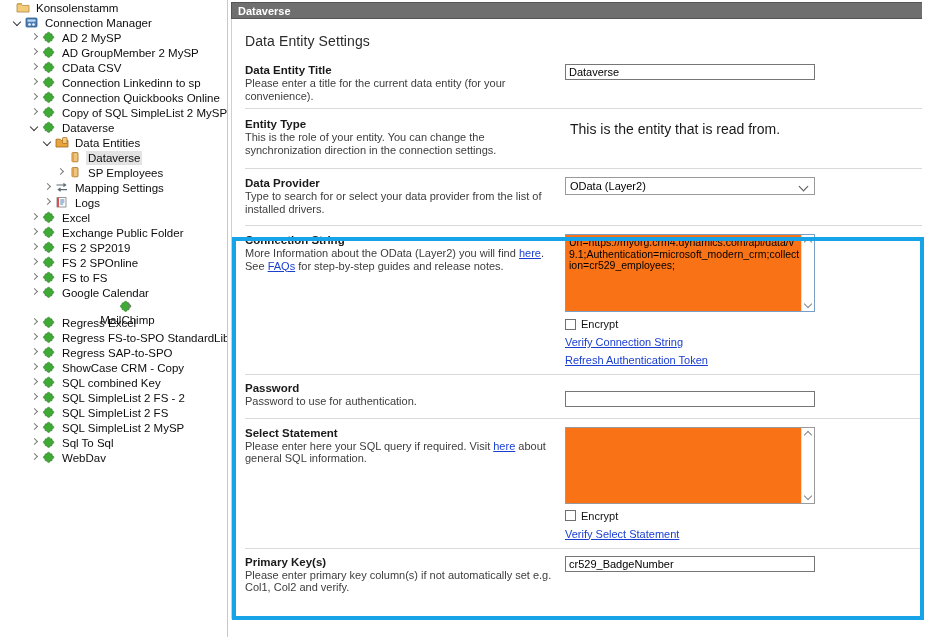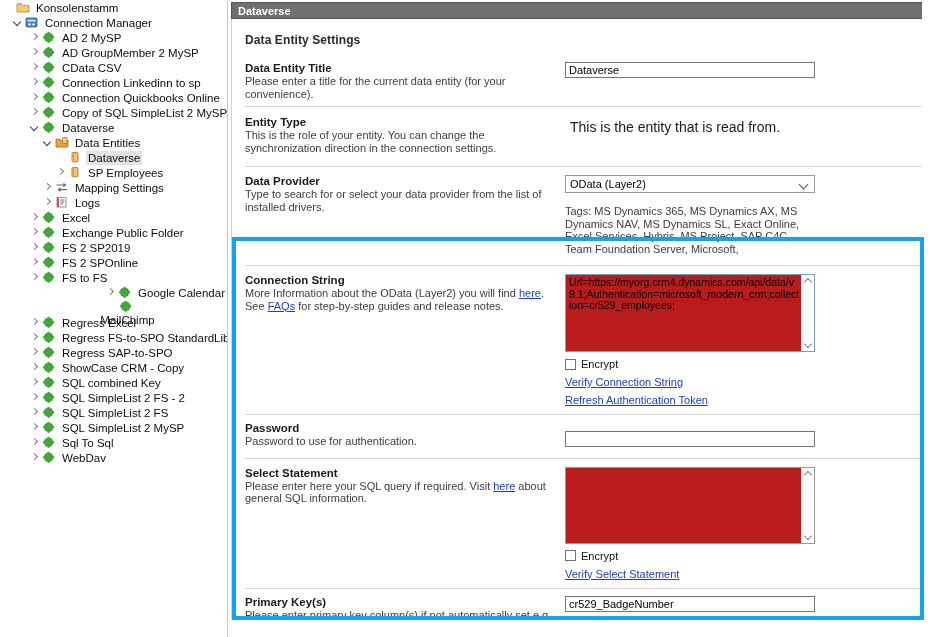--- a/index.html
+++ b/index.html
@@ -112,22 +112,22 @@
     border: 1px solid #d0d0d0;
     border-top: none;
     box-sizing: border-box;
     overflow: hidden;
   }
   #content {
     position: relative;
     padding: 10px 0 0 13px;
   }
   .section-heading {
-    font-size: 12px;
-    font-weight: bold;
+    font-size: 14px;
+    font-weight: normal;
     color: #2b2b2b;
     margin: 4px 0 9px 0;
     letter-spacing: 0.1px;
   }
 
   
   .srow {
     display: flex;
     position: relative;
     padding: 6px 0 6px 0;
@@ -202,21 +202,21 @@
     color: #1a1a1a;
     padding-top: 3px;
     padding-left: 5px;
   }
 
   
   .tabox {
     position: relative;
     width: 250px;
     border: 1px solid #7a9fc6;
-    background: #b91c1c;
+    background: #f97316;
     box-sizing: border-box;
   }
   .tabox.plain {
     border: 1px solid #9a9a9a;
   }
   .tabox .tacontent {
     font-size: 10.5px;
     line-height: 11.5px;
     color: #000;
     padding: 2px 14px 2px 3px;
@@ -471,21 +471,21 @@
       </div>
       <div class="tree-row" style="padding-left: 28px;">
         <span class="twisty collapsed"></span>
         <span class="ticon">
           <svg width="14" height="13" viewBox="0 0 14 13">
             <path d="M6.6 1.2c1 0 1.6.8 1.4 1.6l2 .1.1 2c.9-.2 1.7.4 1.7 1.4s-.8 1.6-1.7 1.4l-.1 2-2 .1c.2.9-.4 1.7-1.4 1.7s-1.6-.8-1.4-1.7l-2-.1-.1-2c-.9.2-1.7-.4-1.7-1.4s.8-1.6 1.7-1.4l.1-2 2-.1C5 2 5.6 1.2 6.6 1.2z" fill="#3faa35" stroke="#2b7d24" stroke-width="0.6"></path>
           </svg>
         </span>
         <span class="tlabel">FS to FS</span>
       </div>
-      <div class="tree-row" style="padding-left: 28px; justify-content: flex-end;">
+      <div class="tree-row" style="padding-left: 28px;">
         <span class="twisty collapsed"></span>
         <span class="ticon">
           <svg width="14" height="13" viewBox="0 0 14 13">
             <path d="M6.6 1.2c1 0 1.6.8 1.4 1.6l2 .1.1 2c.9-.2 1.7.4 1.7 1.4s-.8 1.6-1.7 1.4l-.1 2-2 .1c.2.9-.4 1.7-1.4 1.7s-1.6-.8-1.4-1.7l-2-.1-.1-2c-.9.2-1.7-.4-1.7-1.4s.8-1.6 1.7-1.4l.1-2 2-.1C5 2 5.6 1.2 6.6 1.2z" fill="#3faa35" stroke="#2b7d24" stroke-width="0.6"></path>
           </svg>
         </span>
         <span class="tlabel">Google Calendar</span>
       </div>
       <div class="tree-row" style="padding-left: 28px; flex-direction: column;">
         <span class="twisty collapsed"></span>
@@ -623,21 +623,20 @@
       <div class="srow divider" style="padding-top:8px;padding-bottom:10px;">
         <div class="lcol">
           <div class="ltitle">Data Provider</div>
           <div class="ldesc">Type to search for or select your data provider from the list of installed drivers.</div>
         </div>
         <div class="ccol">
           <div class="selectwrap">
             <span class="seltext">OData (Layer2)</span>
             <span class="chev"></span>
           </div>
-          <div class="tagstext">Tags: MS Dynamics 365, MS Dynamics AX, MS Dynamics NAV, MS Dynamics SL, Exact Online, Excel Services, Hybris, MS Project, SAP C4C, Team Foundation Server, Microsoft,</div>
         </div>
       </div>
 
       <div class="srow divider" style="padding-top:8px;padding-bottom:8px;">
         <div class="lcol">
           <div class="ltitle">Connection String</div>
           <div class="ldesc"><span>More Information about the OData (Layer2) you will find </span><span class="inline-lnk">here</span><span>. See </span><span class="inline-lnk">FAQs</span><span> for step-by-step guides and release notes.</span></div>
         </div>
         <div class="ccol">
           <div class="tabox" style="height:78px;">

